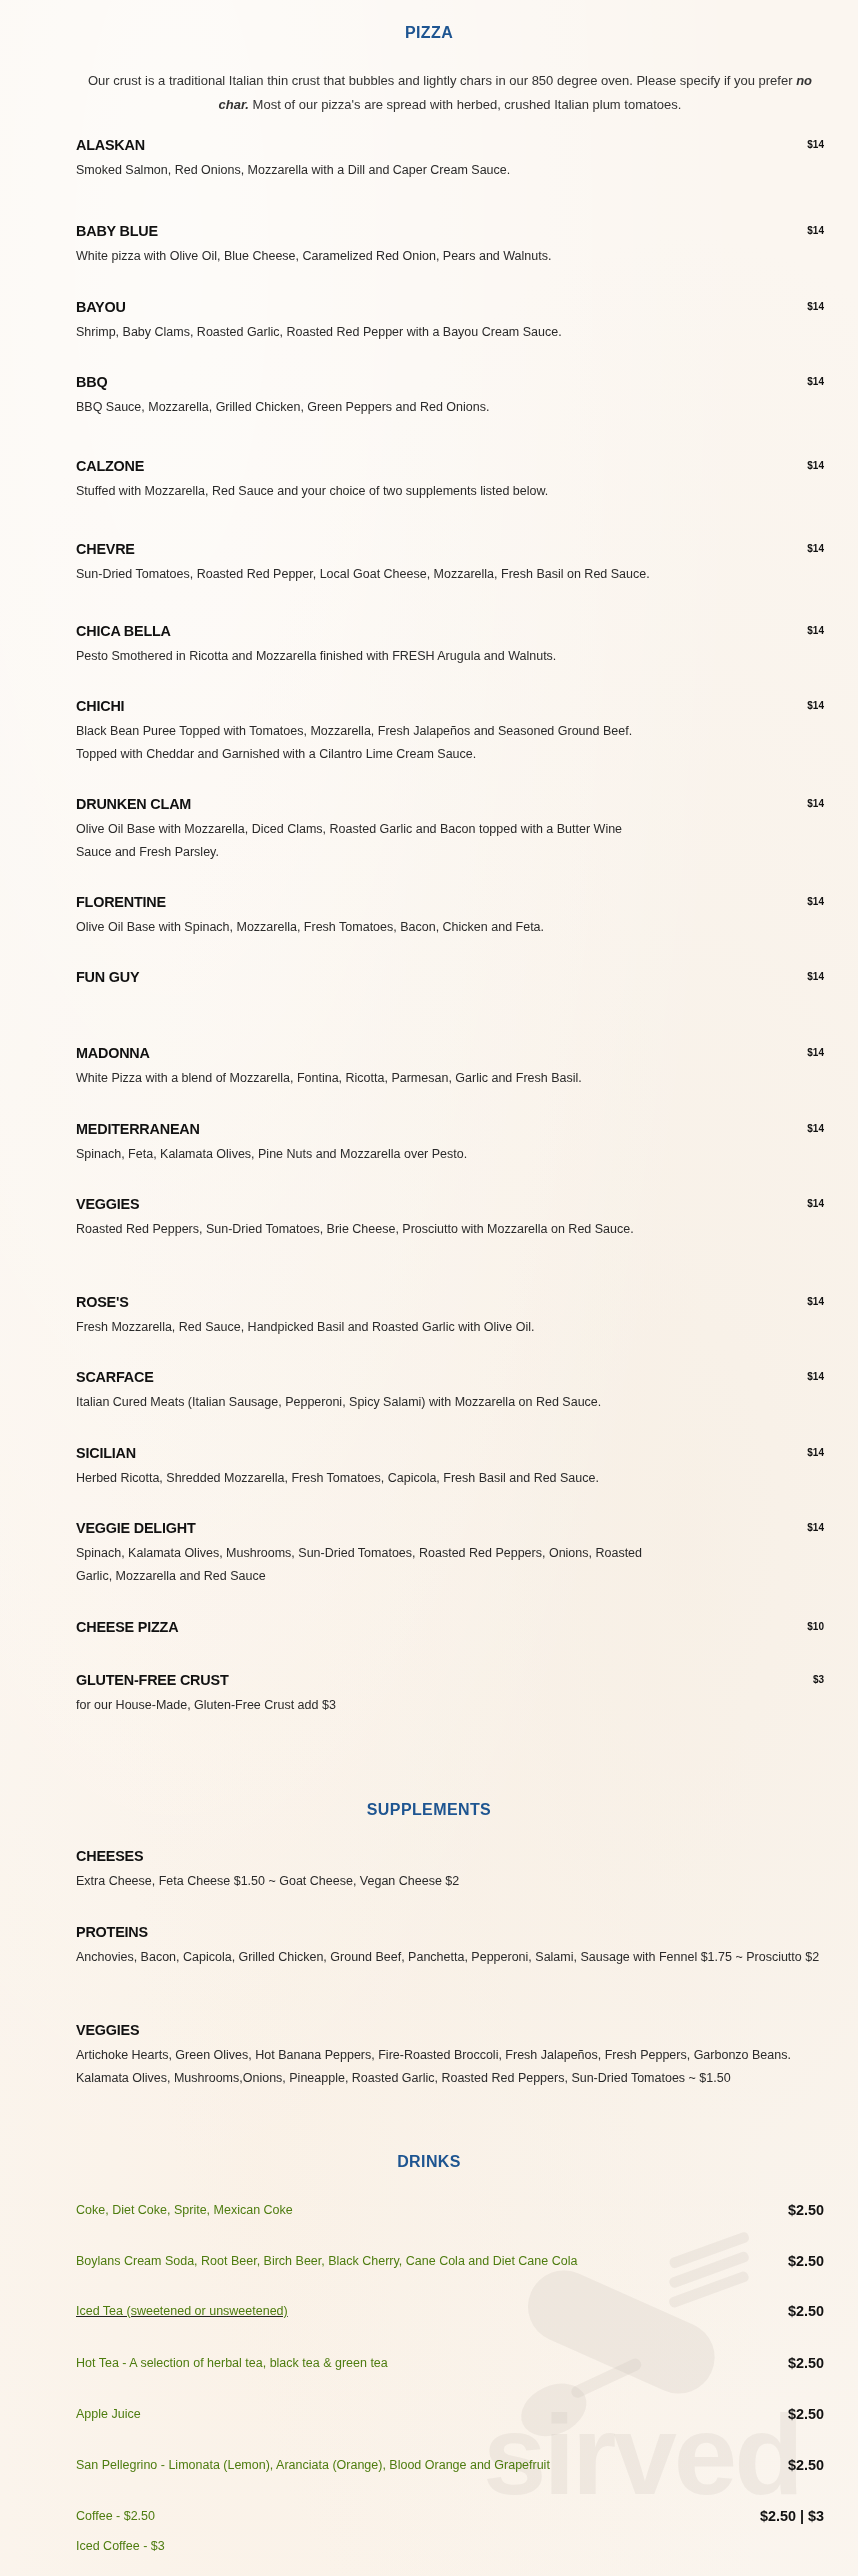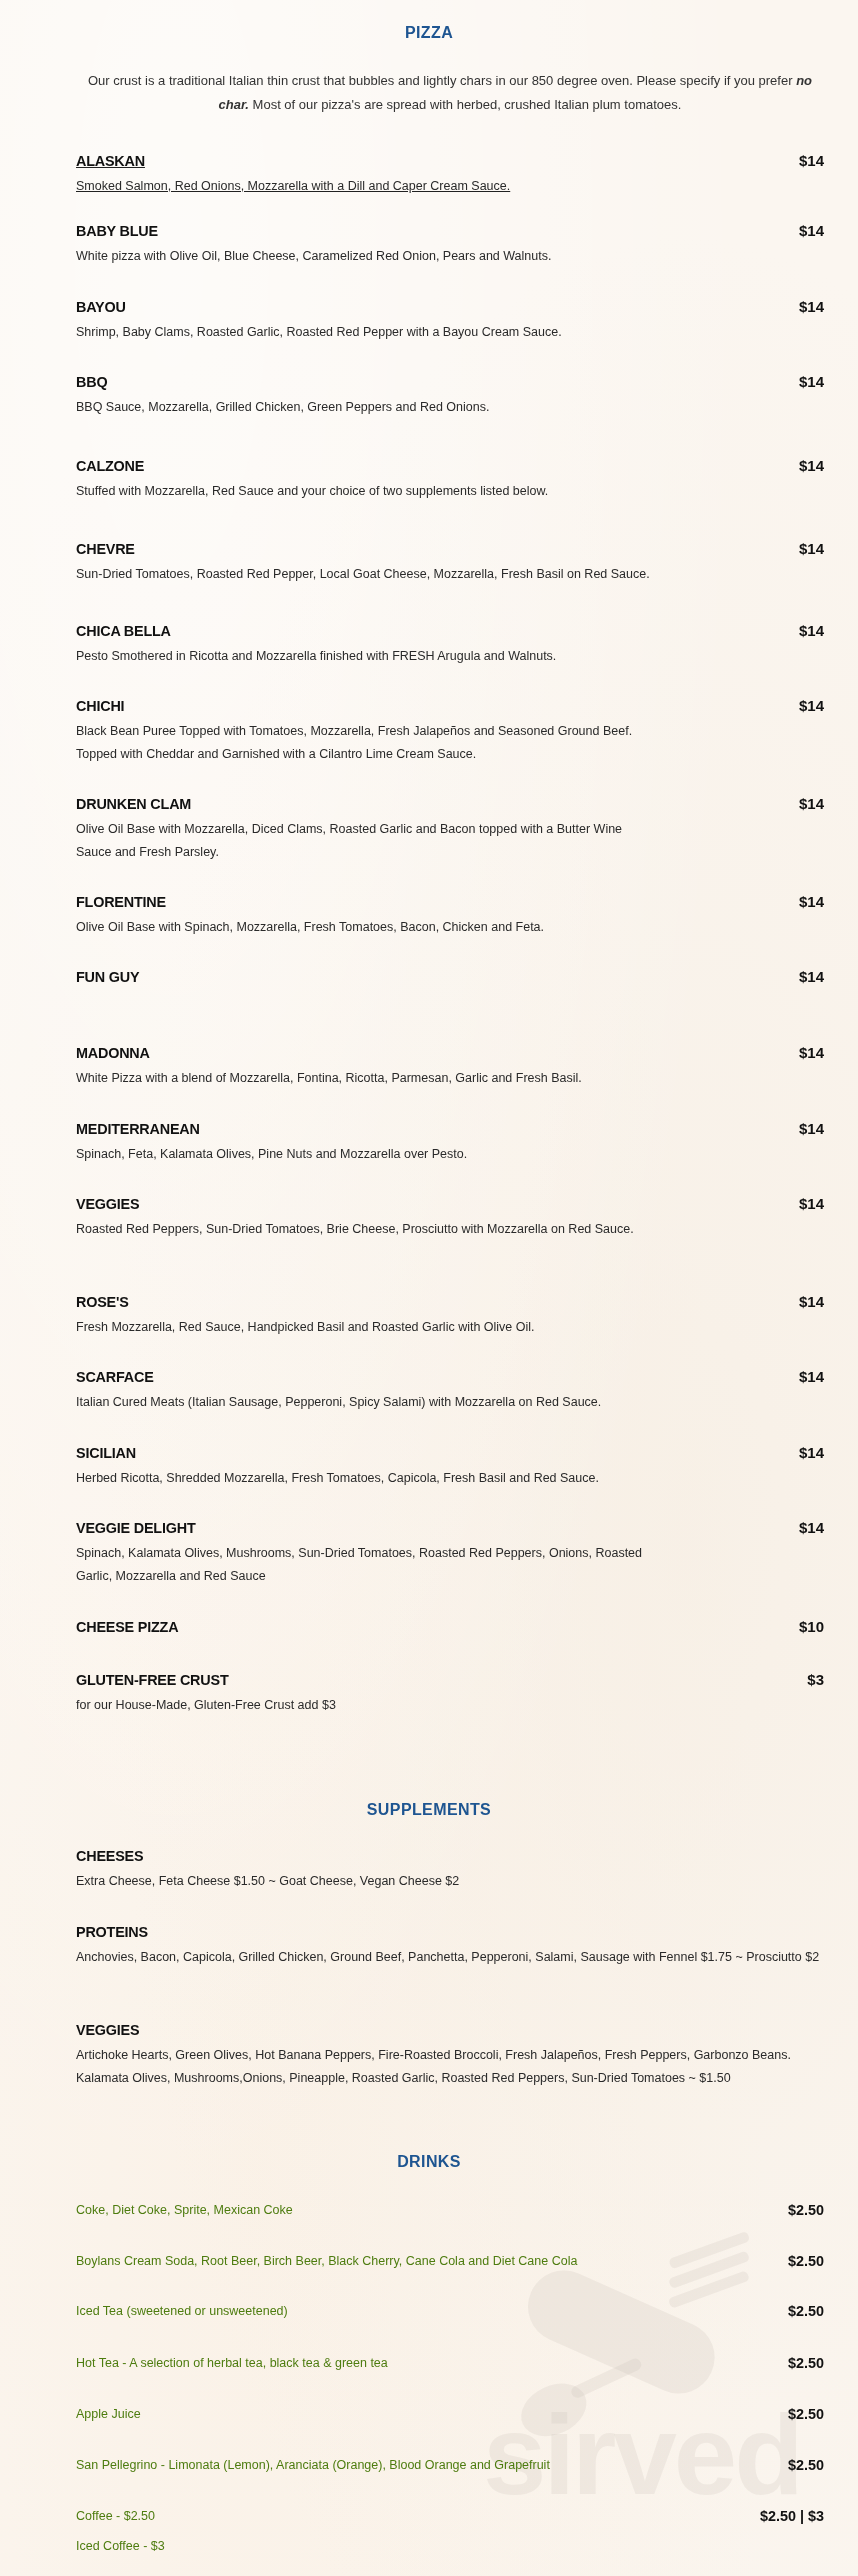--- a/index.html
+++ b/index.html
@@ -46,21 +46,21 @@
     margin-top: 4.6px;
     width: 577px;
     font-size: 12.5px;
     line-height: 23.5px;
     color: #2a2a2a;
   }
   .item-desc.wide { width: 748px; }
   .item-price {
     position: absolute;
     right: 0; top: 0;
-    font-size: 15px;
+    font-size: 10px;
     font-weight: bold;
     color: #111;
     line-height: 18px;
   }
   .drink { position: absolute; left: 76px; width: 748px; height: 23px; }
   .drink-name {
     font-size: 12.5px;
     color: #4d7c0f;
     line-height: 23px;
   }
@@ -85,21 +85,21 @@
   }
 </style>
 </head>
 <body>
 
 <div class="section-title" style="top:24px;">PIZZA</div>
 <div class="intro" style="top:69px;">
   <span>Our crust is a traditional Italian thin crust that bubbles and lightly chars in our 850 degree oven. Please specify if you prefer </span><em>no char.</em><span>  Most of our pizza's are spread with herbed, crushed Italian plum tomatoes.</span>
 </div>
 
-<div class="item" style="top:152px;text-decoration:underline;">
+<div class="item" style="top:136px;">
   <div class="item-name">ALASKAN</div>
   <div class="item-desc">Smoked Salmon, Red Onions, Mozzarella with a Dill and Caper Cream Sauce.</div>
   <div class="item-price">$14</div>
 </div>
 <div class="item" style="top:222px;">
   <div class="item-name">BABY BLUE</div>
   <div class="item-desc">White pizza with Olive Oil, Blue Cheese, Caramelized Red Onion, Pears and Walnuts.</div>
   <div class="item-price">$14</div>
 </div>
 <div class="item" style="top:298px;">
@@ -219,21 +219,21 @@
 
 <div class="section-title" style="top:2153px;">DRINKS</div>
 <div class="drink" style="top:2199px;">
   <div class="drink-name">Coke, Diet Coke, Sprite, Mexican Coke</div>
   <div class="drink-price">$2.50</div>
 </div>
 <div class="drink" style="top:2250px;">
   <div class="drink-name">Boylans Cream Soda, Root Beer, Birch Beer, Black Cherry, Cane Cola and Diet Cane Cola</div>
   <div class="drink-price">$2.50</div>
 </div>
-<div class="drink" style="top:2300px;">
+<div class="drink" style="top:2300px;text-decoration:underline;">
   <div class="drink-name">Iced Tea (sweetened or unsweetened)</div>
   <div class="drink-price">$2.50</div>
 </div>
 <div class="drink" style="top:2352px;">
   <div class="drink-name">Hot Tea - A selection of herbal tea, black tea &amp; green tea</div>
   <div class="drink-price">$2.50</div>
 </div>
 <div class="drink" style="top:2403px;">
   <div class="drink-name">Apple Juice</div>
   <div class="drink-price">$2.50</div>

